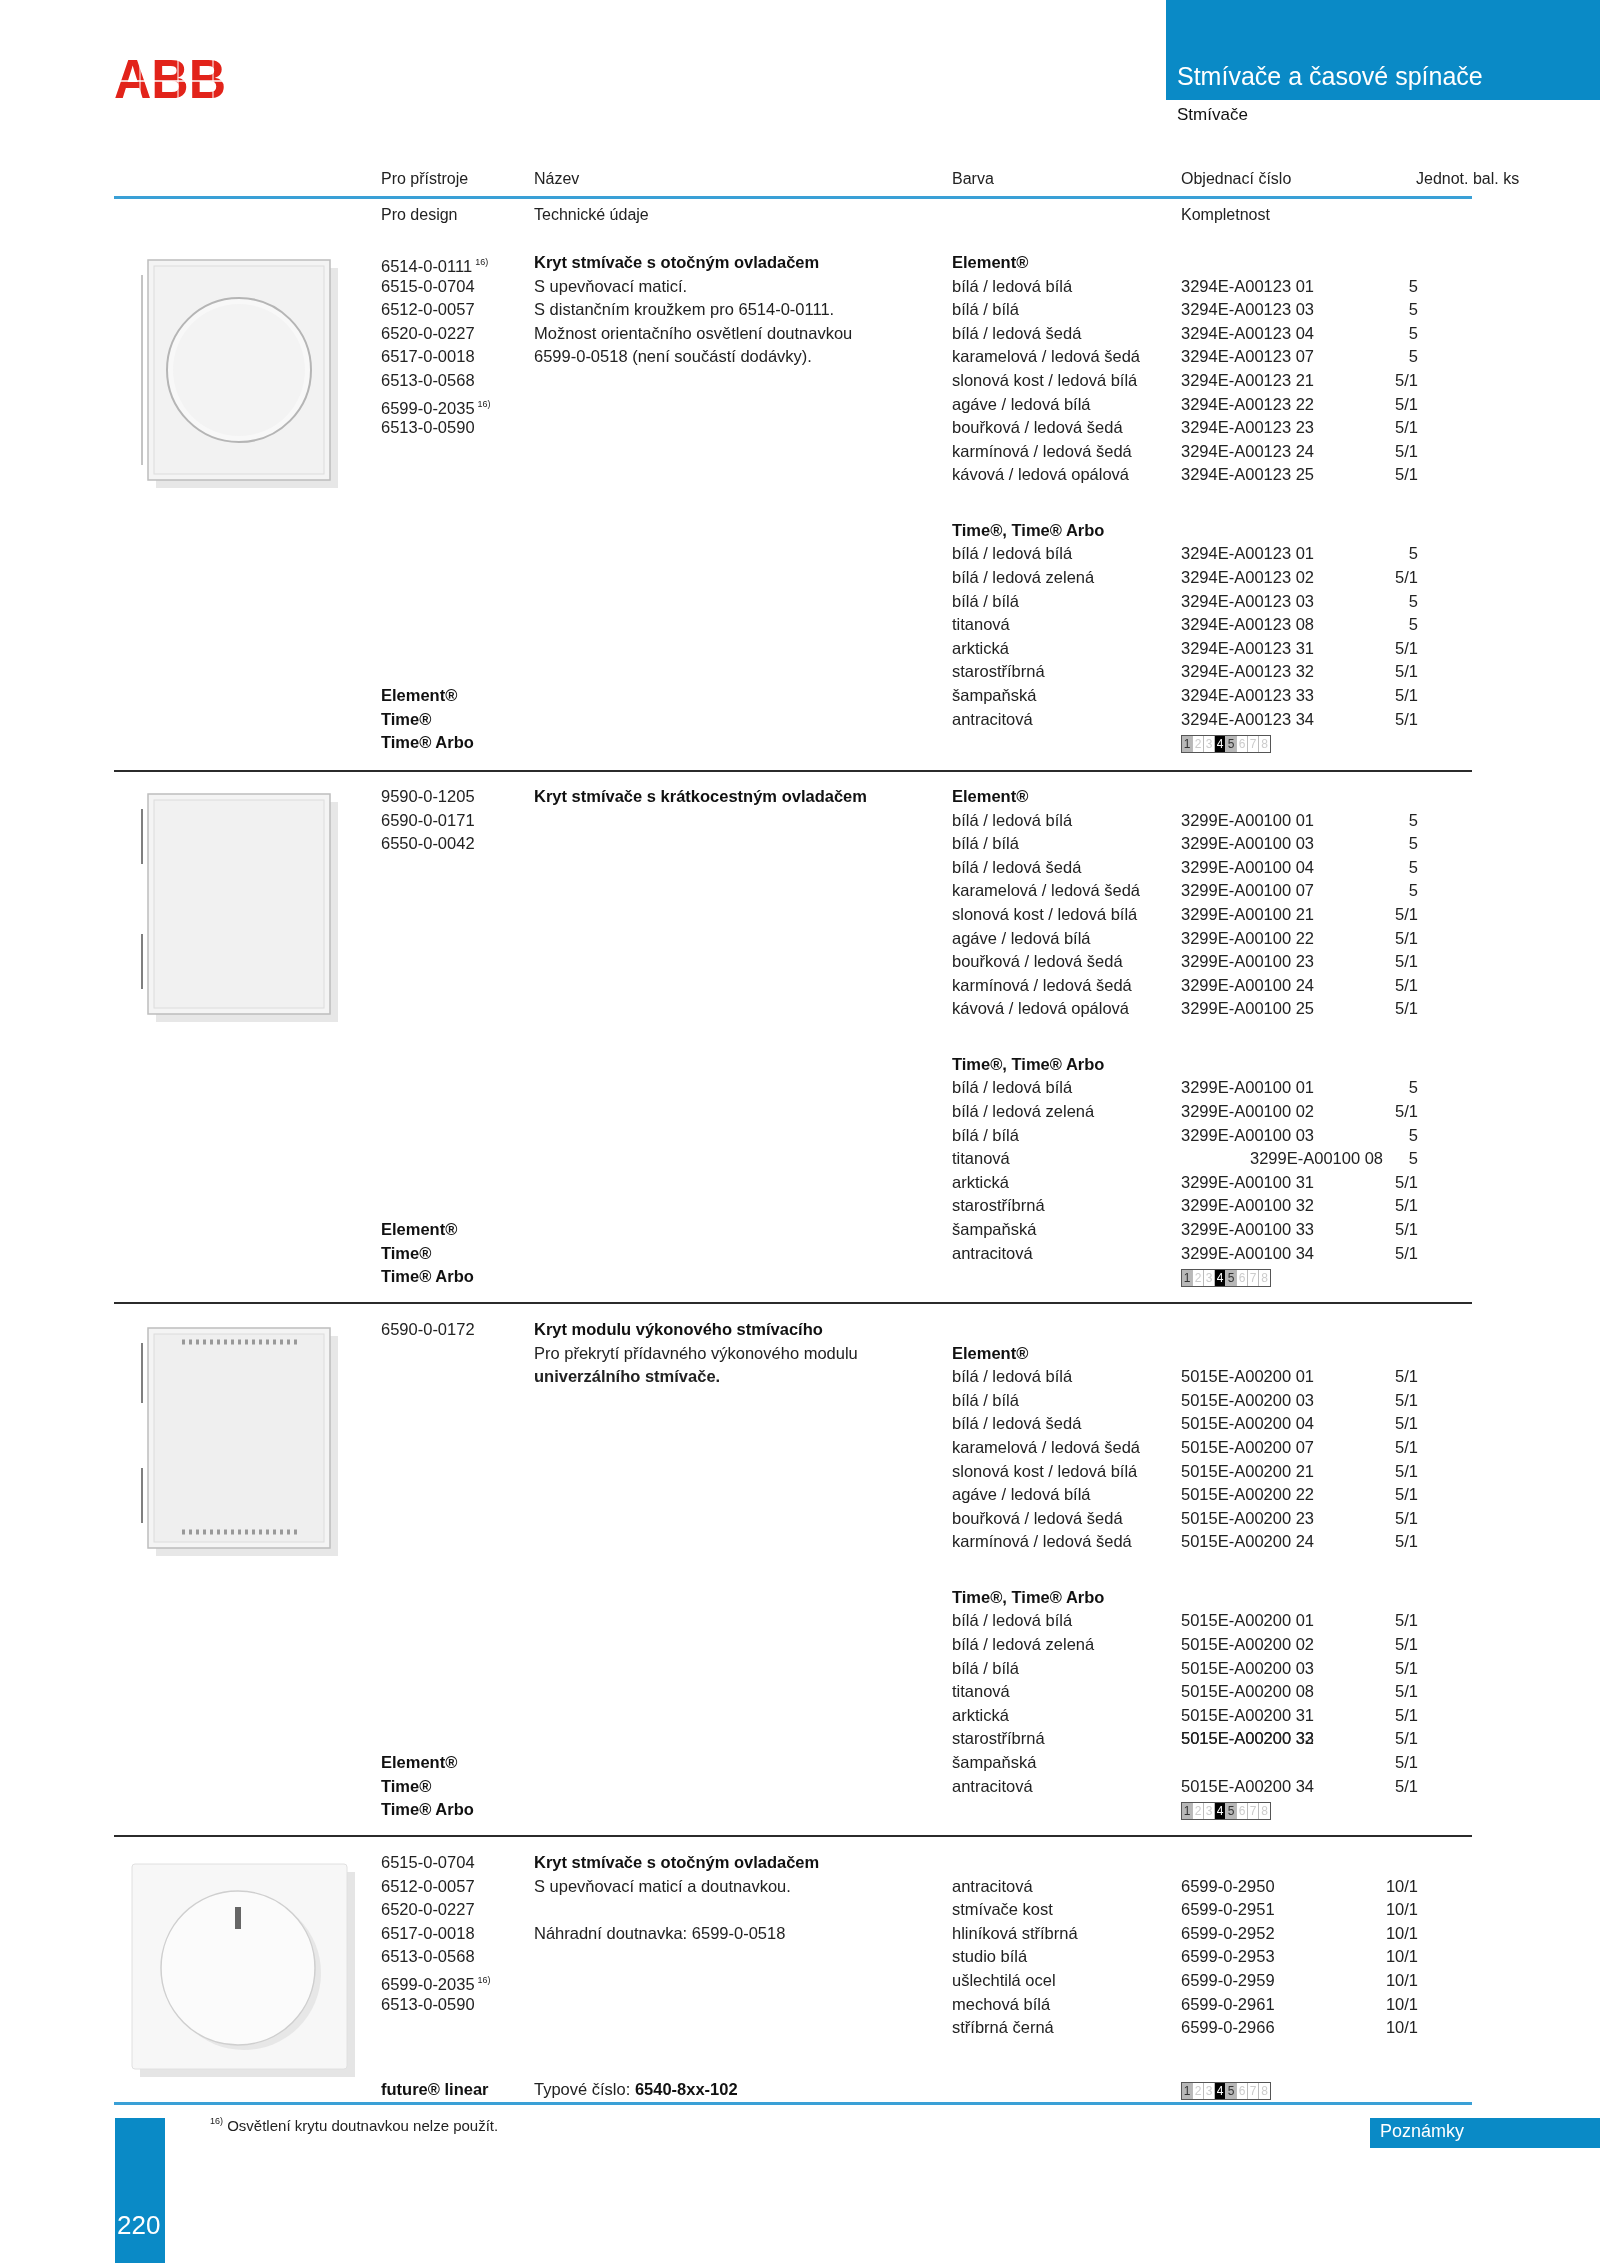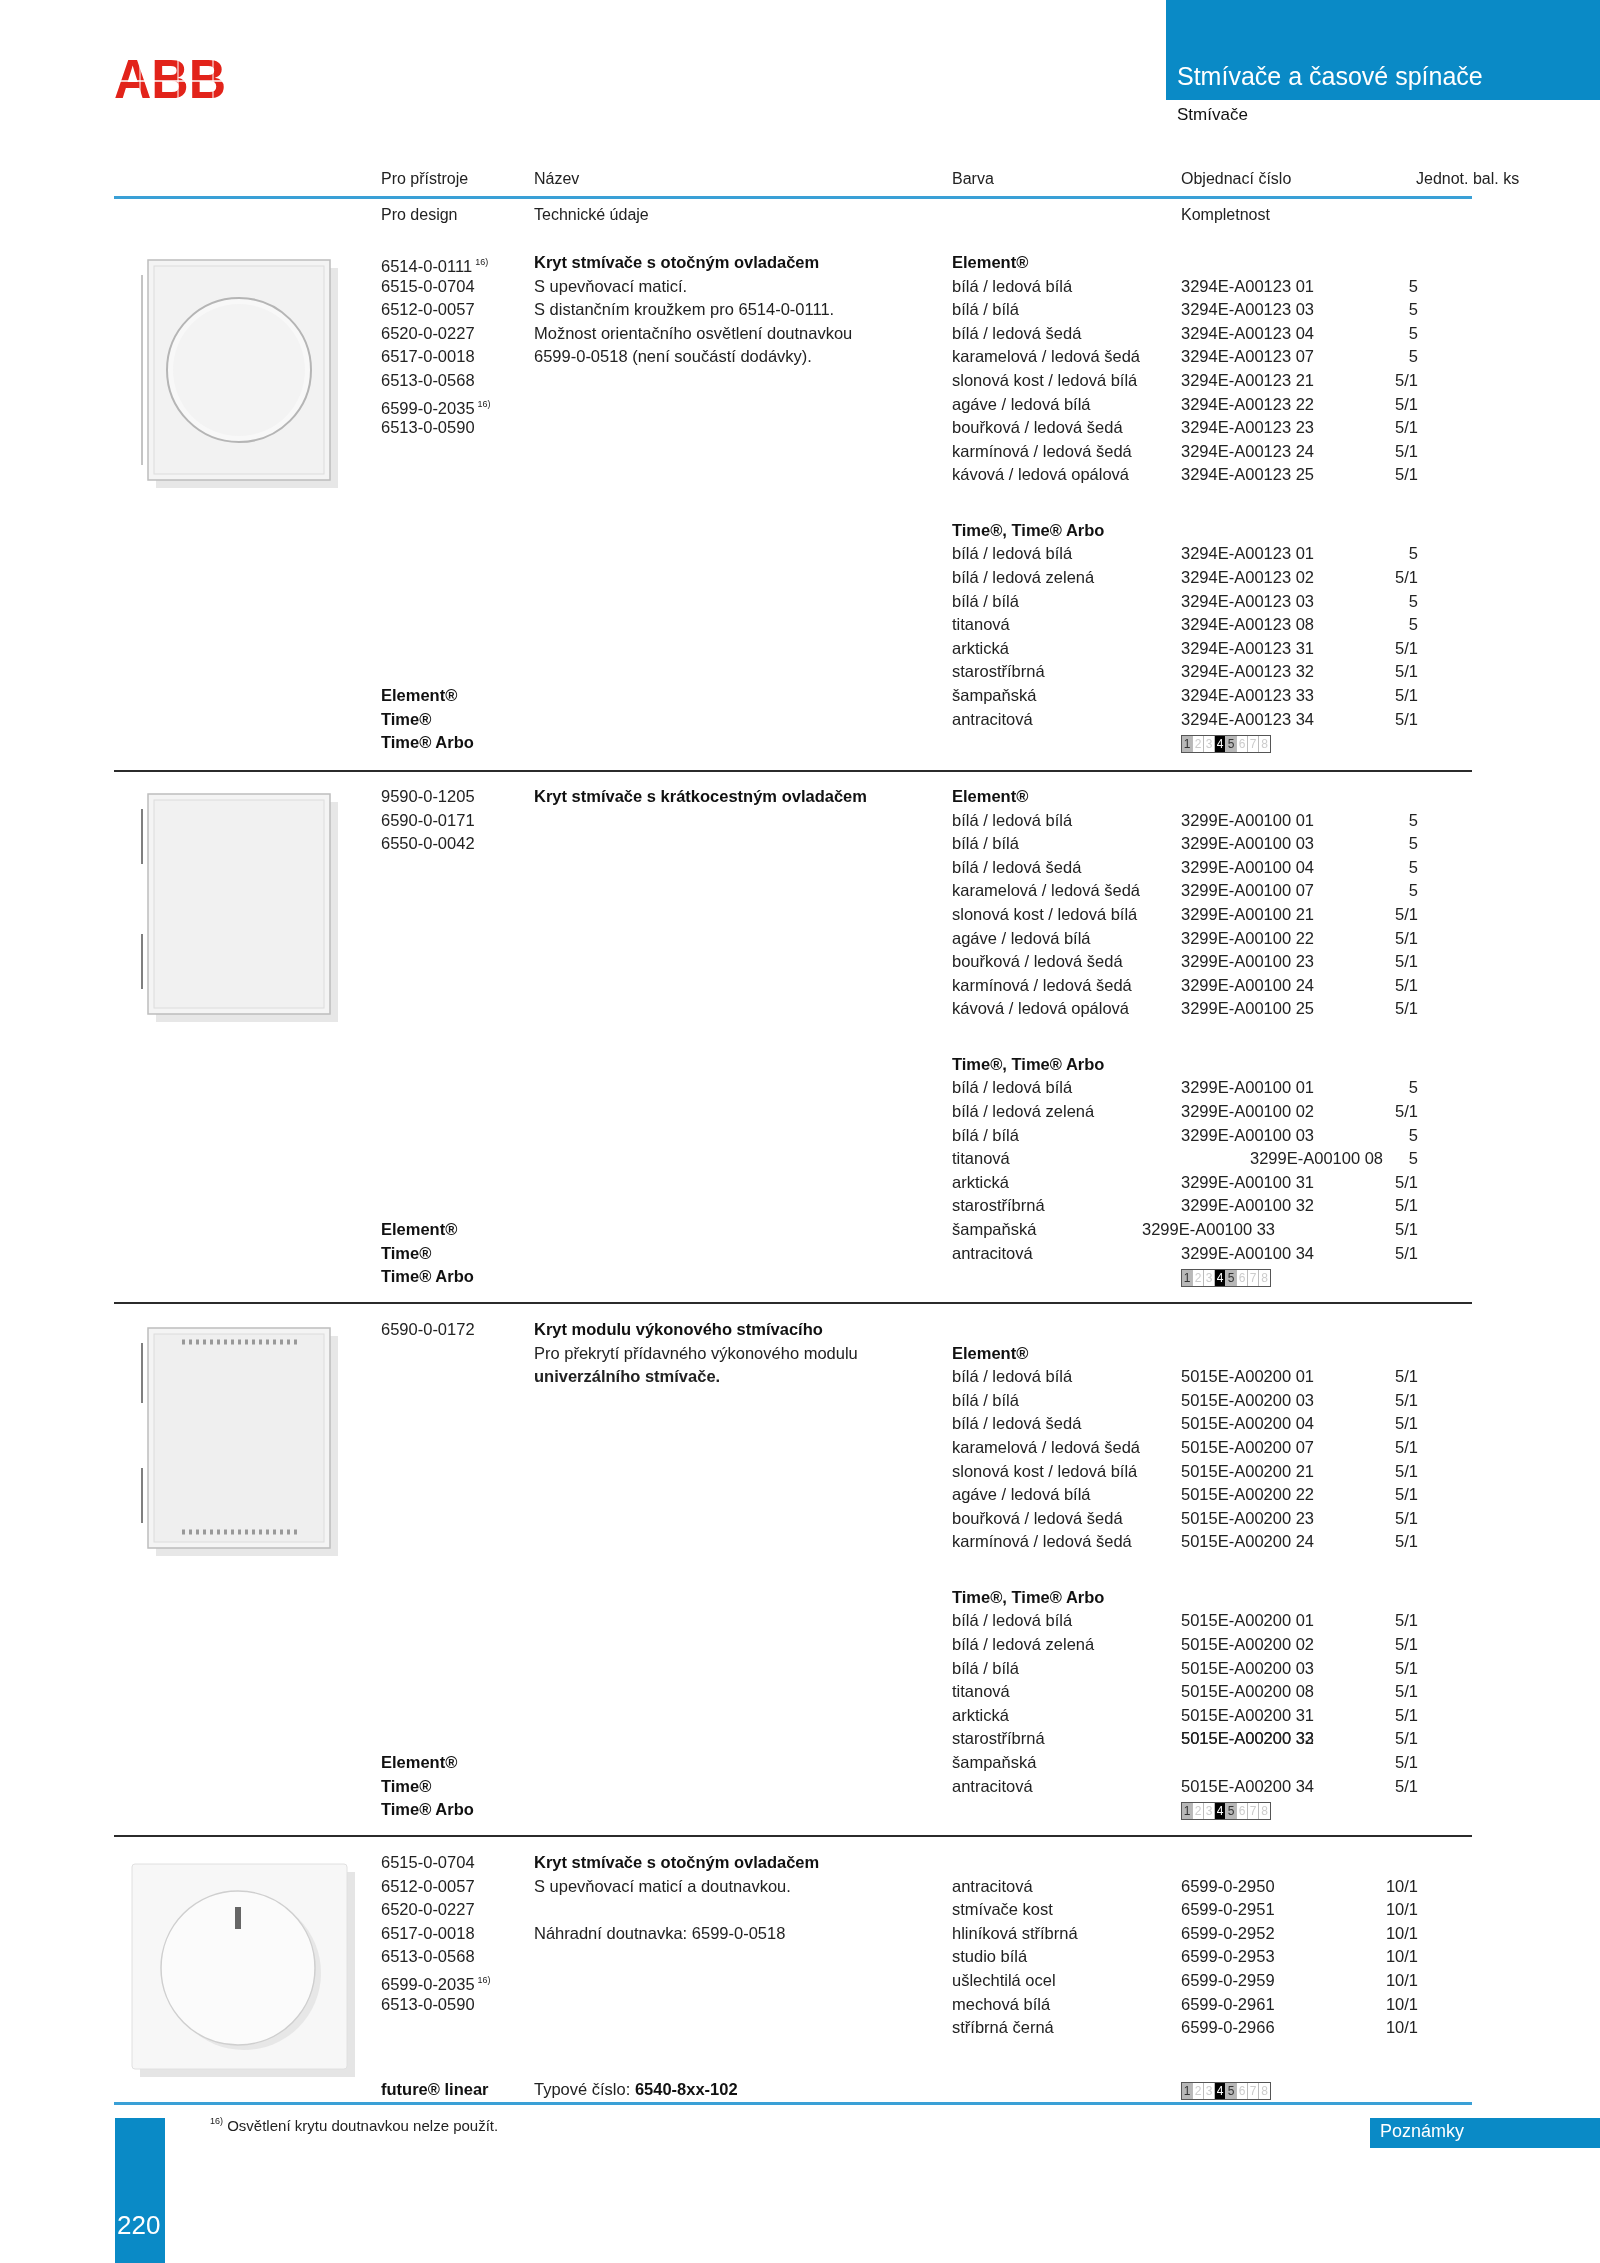--- a/index.html
+++ b/index.html
@@ -184,21 +184,21 @@
     <div class="line " style="left: 952px; top: 362.26px;">titanová</div>
     <div class="line " style="left: 1250px; top: 362.26px;">3299E-A00100 08</div>
     <div class="line pkg" style="left: 1358px; top: 362.26px;">5</div>
     <div class="line " style="left: 952px; top: 385.86px;">arktická</div>
     <div class="line " style="left: 1181px; top: 385.86px;">3299E-A00100 31</div>
     <div class="line pkg" style="left: 1358px; top: 385.86px;">5/1</div>
     <div class="line " style="left: 952px; top: 409.46px;">starostříbrná</div>
     <div class="line " style="left: 1181px; top: 409.46px;">3299E-A00100 32</div>
     <div class="line pkg" style="left: 1358px; top: 409.46px;">5/1</div>
     <div class="line " style="left: 952px; top: 433.06px;">šampaňská</div>
-    <div class="line " style="left: 1142px; top: 433.06px;">3299E-A00100 33</div>
+    <div class="line " style="left: 1181px; top: 433.06px;">3299E-A00100 33</div>
     <div class="line pkg" style="left: 1358px; top: 433.06px;">5/1</div>
     <div class="line " style="left: 952px; top: 456.66px;">antracitová</div>
     <div class="line " style="left: 1181px; top: 456.66px;">3299E-A00100 34</div>
     <div class="line pkg" style="left: 1358px; top: 456.66px;">5/1</div>
     <div class="line b" style="left: 381px; top: 433.06px;">Element®</div>
     <div class="line b" style="left: 381px; top: 456.66px;">Time®</div>
     <div class="line b" style="left: 381px; top: 480.26px;">Time® Arbo</div>
     <div class="kompl" style="left: 1181px; top: 484.26px;">
       <span class="on-grey">1</span>
       <span>2</span>

